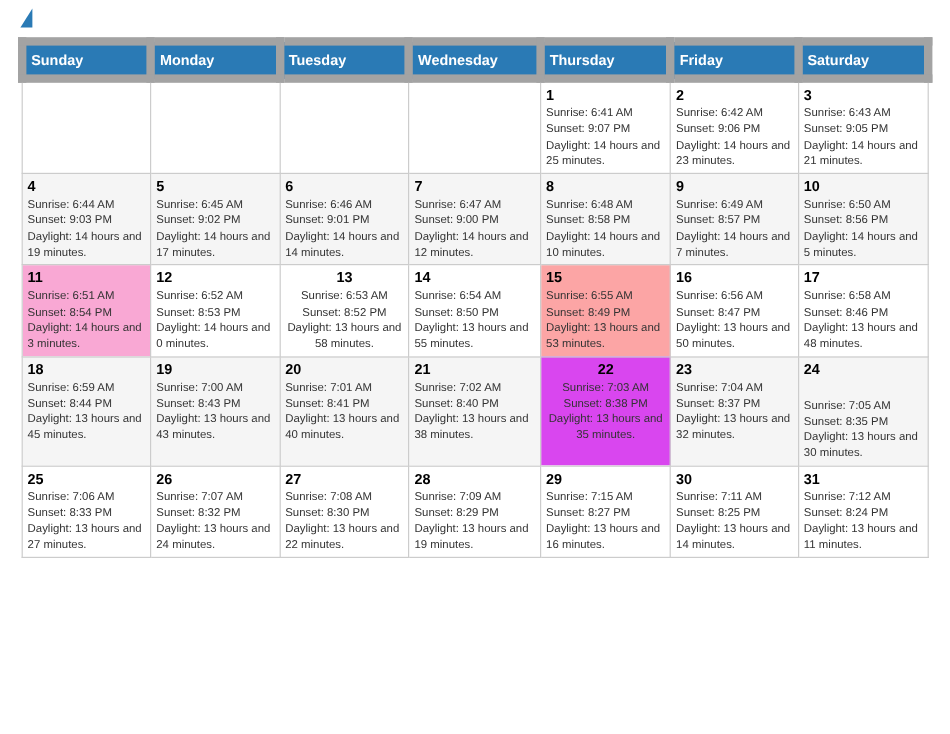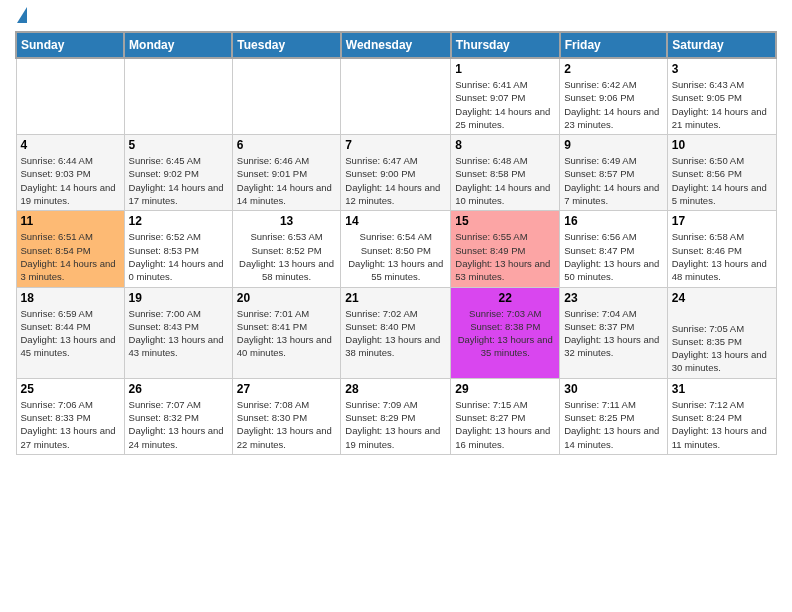--- a/index.html
+++ b/index.html
@@ -52,21 +52,21 @@
       width: 100%;
       border-collapse: collapse;
       font-size: 10px;
     }
     .calendar th {
       background-color: #2a7ab5;
       color: #fff;
       padding: 5px 4px;
       text-align: left;
       font-size: 12px;
-      border: 2px solid #a3a3a3;
+      border: 7px solid #a3a3a3;
     }
     .calendar td {
       border: 1px solid #ccc;
       vertical-align: top;
       padding: 3px 4px;
       width: 113px;
       min-height: 75px;
       background: #fff;
     }
     .calendar tr:nth-child(even) td {
@@ -180,41 +180,41 @@
 Daylight: 14 hours and 7 minutes.</div>
         </td>
         <td style="background: rgb(245, 245, 245);">
           <span class="day-num">10</span>
           <div class="day-info" style="white-space: pre-line;">Sunrise: 6:50 AM
 Sunset: 8:56 PM
 Daylight: 14 hours and 5 minutes.</div>
         </td>
       </tr>
       <tr>
-        <td style="background: #fdba74;">
+        <td style="background: #f9a8d4;">
           <span class="day-num">11</span>
           <div class="day-info" style="white-space: pre-line;">Sunrise: 6:51 AM
 Sunset: 8:54 PM
 Daylight: 14 hours and 3 minutes.</div>
         </td>
         <td style="background: rgb(255, 255, 255);">
           <span class="day-num">12</span>
           <div class="day-info" style="white-space: pre-line;">Sunrise: 6:52 AM
 Sunset: 8:53 PM
 Daylight: 14 hours and 0 minutes.</div>
         </td>
         <td style="background: rgb(255, 255, 255); text-align: center;">
           <span class="day-num">13</span>
           <div class="day-info" style="white-space: pre-line;">Sunrise: 6:53 AM
 Sunset: 8:52 PM
 Daylight: 13 hours and 58 minutes.</div>
         </td>
         <td style="background: rgb(255, 255, 255);">
           <span class="day-num">14</span>
-          <div class="day-info" style="white-space: pre-line; text-align: center;">Sunrise: 6:54 AM
+          <div class="day-info" style="white-space: pre-line;">Sunrise: 6:54 AM
 Sunset: 8:50 PM
 Daylight: 13 hours and 55 minutes.</div>
         </td>
         <td style="background: #fca5a5;">
           <span class="day-num">15</span>
           <div class="day-info" style="white-space: pre-line;">Sunrise: 6:55 AM
 Sunset: 8:49 PM
 Daylight: 13 hours and 53 minutes.</div>
         </td>
         <td style="background: rgb(255, 255, 255);">

